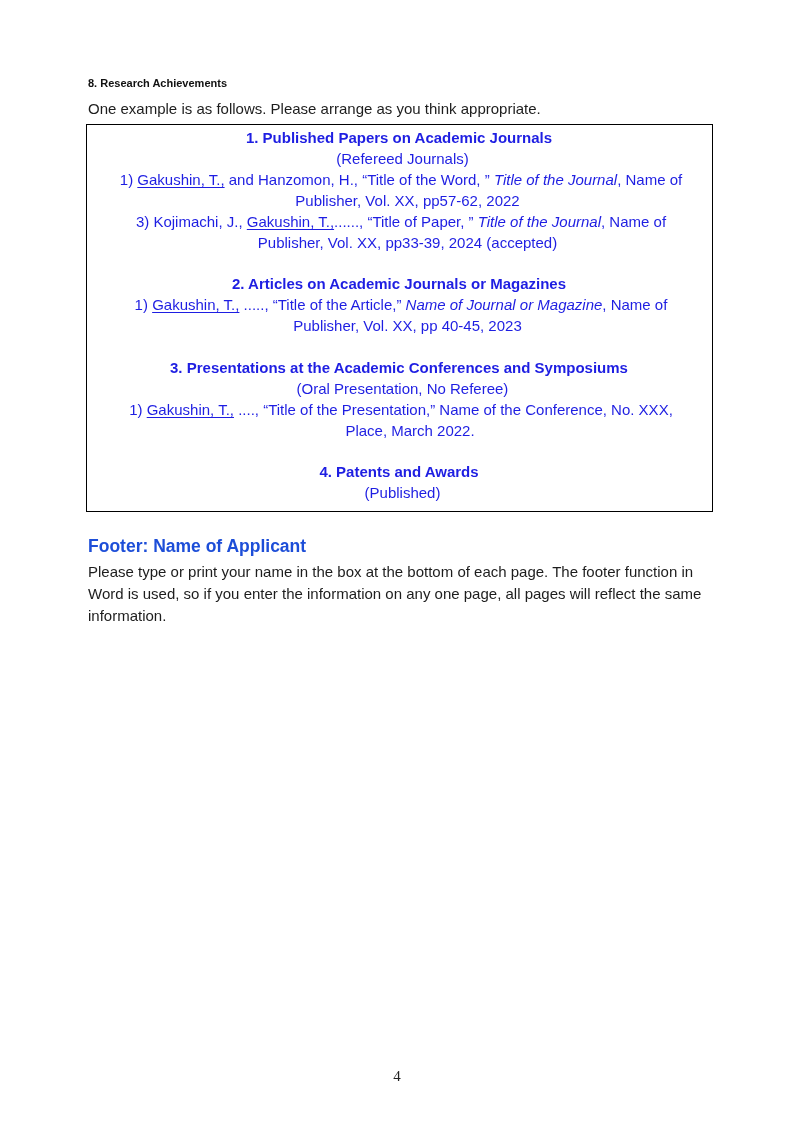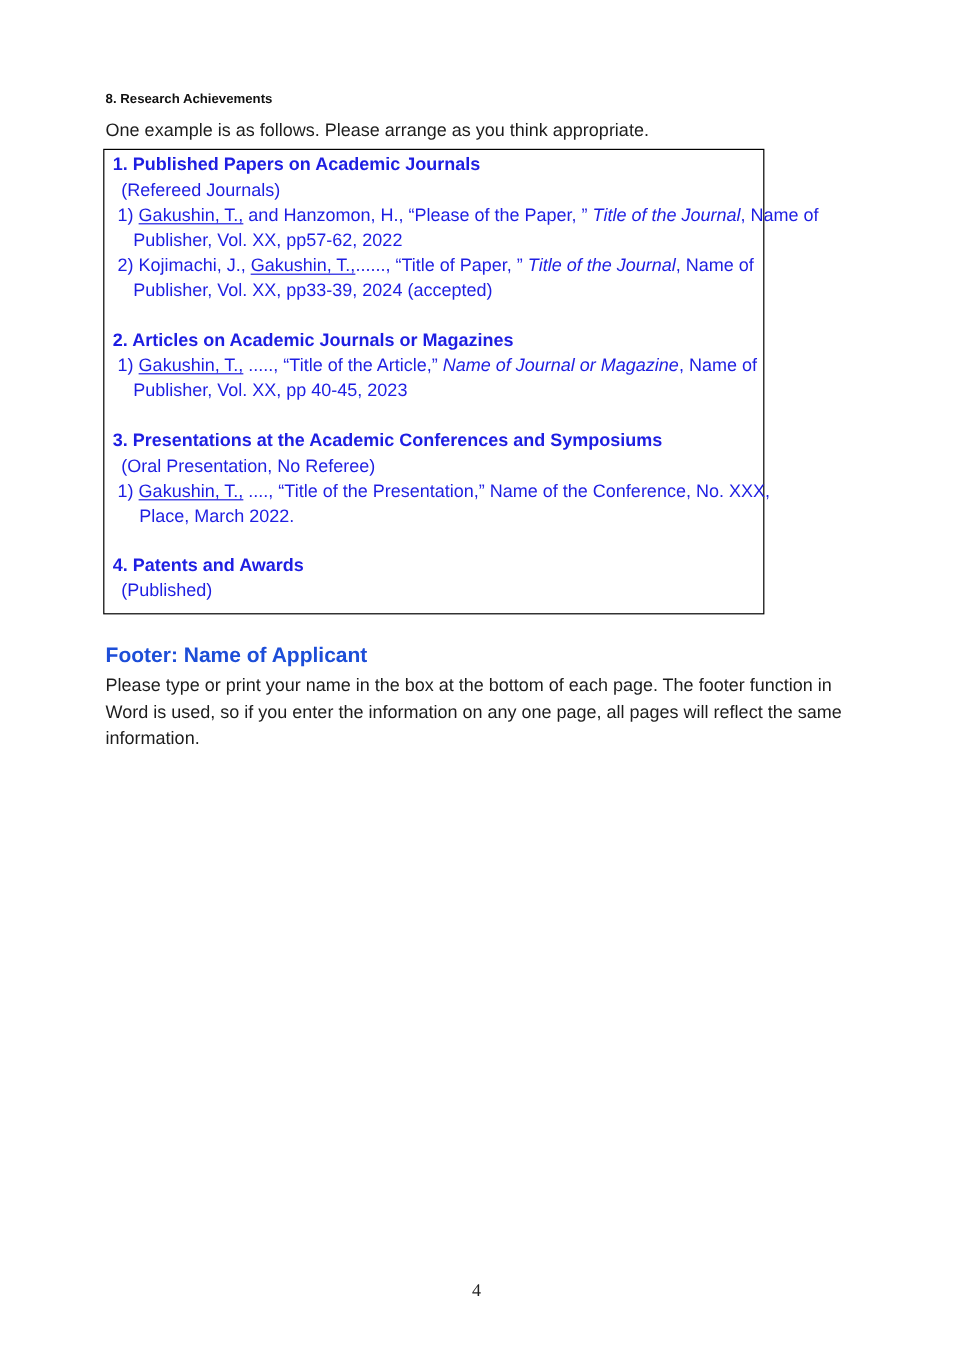--- a/index.html
+++ b/index.html
@@ -30,26 +30,27 @@
     line-height:22px;
   }
   .intro{
     font-size:15px;
     margin:0 0 5px 0;
     line-height:20px;
   }
   .example-box{
     box-sizing:border-box;
     margin-left:-2px;
-    width:551px;
+    width:627px;
     border:1.5px solid var(--box-border);
     padding:3px 8px 7px 6px;
     color:var(--accent-blue);
     font-size:15px;
     line-height:20.9px;
+    text-align:center;
   }
   .bx-line{white-space:nowrap;}
   .k-heading{font-weight:700;margin-left:1px;}
   .k-note{margin-left:8px;}
   .k-item{margin-left:5px;}
   .k-cont{margin-left:18px;}
   .k-cont2{margin-left:23px;}
   .k-spacer{height:20.9px;}
   .u{text-decoration:underline;text-underline-offset:2px;}
   .i{font-style:italic;}
@@ -79,23 +80,23 @@
 </head>
 <body>
 
 <div class="content">
   <h1 class="doc-title">8. Research Achievements</h1>
   <p class="intro">One example is as follows. Please arrange as you think appropriate.</p>
 
   <div class="example-box">
       <div class="bx-line k-heading"><span>1. Published Papers on Academic Journals</span></div>
       <div class="bx-line k-note"><span>(Refereed Journals)</span></div>
-      <div class="bx-line k-item"><span>1) </span><span class="u">Gakushin, T.,</span><span> and Hanzomon, H., “Please of the Paper, ” </span><span class="i">Title of the Journal</span><span>, Name of</span></div>
+      <div class="bx-line k-item"><span>1) </span><span class="u">Gakushin, T.,</span><span> and Hanzomon, H., “Title of the Word, ” </span><span class="i">Title of the Journal</span><span>, Name of</span></div>
       <div class="bx-line k-cont"><span>Publisher, Vol. XX, pp57-62, 2022</span></div>
-      <div class="bx-line k-item"><span>2) Kojimachi, J., </span><span class="u">Gakushin, T.,</span><span>......, “Title of Paper, ” </span><span class="i">Title of the Journal</span><span>, Name of</span></div>
+      <div class="bx-line k-item"><span>3) Kojimachi, J., </span><span class="u">Gakushin, T.,</span><span>......, “Title of Paper, ” </span><span class="i">Title of the Journal</span><span>, Name of</span></div>
       <div class="bx-line k-cont"><span>Publisher, Vol. XX, pp33-39, 2024 (accepted)</span></div>
       <div class="bx-line k-spacer"></div>
       <div class="bx-line k-heading"><span>2. Articles on Academic Journals or Magazines</span></div>
       <div class="bx-line k-item"><span>1) </span><span class="u">Gakushin, T.,</span><span> ....., “Title of the Article,” </span><span class="i">Name of Journal or Magazine</span><span>, Name of</span></div>
       <div class="bx-line k-cont"><span>Publisher, Vol. XX, pp 40-45, 2023</span></div>
       <div class="bx-line k-spacer"></div>
       <div class="bx-line k-heading"><span>3. Presentations at the Academic Conferences and Symposiums</span></div>
       <div class="bx-line k-note"><span>(Oral Presentation, No Referee)</span></div>
       <div class="bx-line k-item"><span>1) </span><span class="u">Gakushin, T.,</span><span> ...., “Title of the Presentation,” Name of the Conference, No. XXX,</span></div>
       <div class="bx-line k-cont2"><span>Place, March 2022.</span></div>

